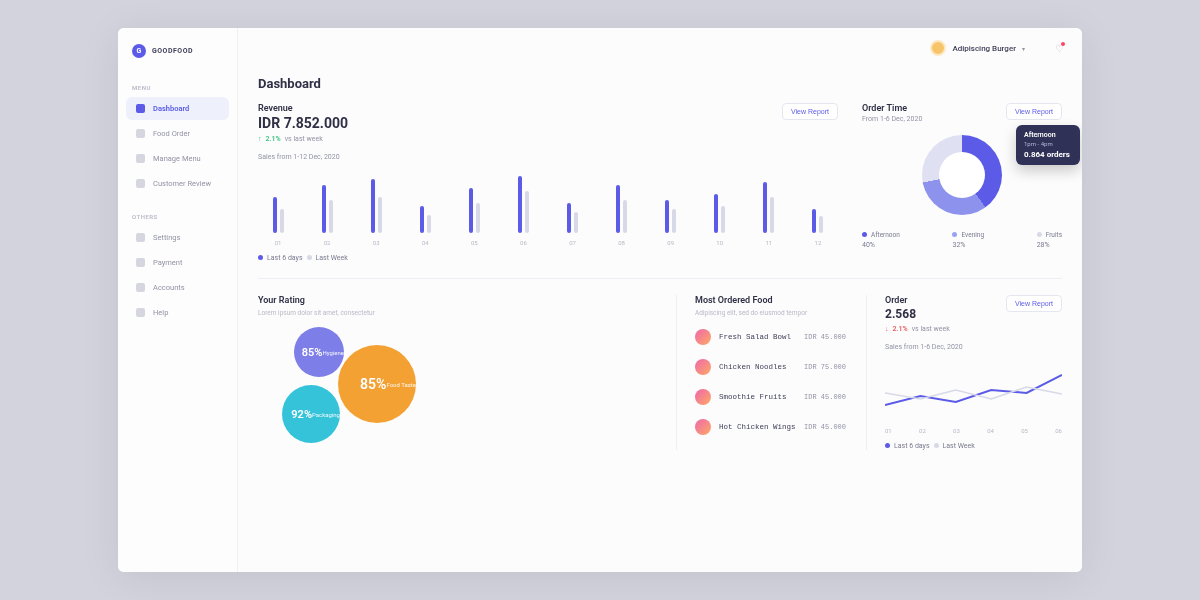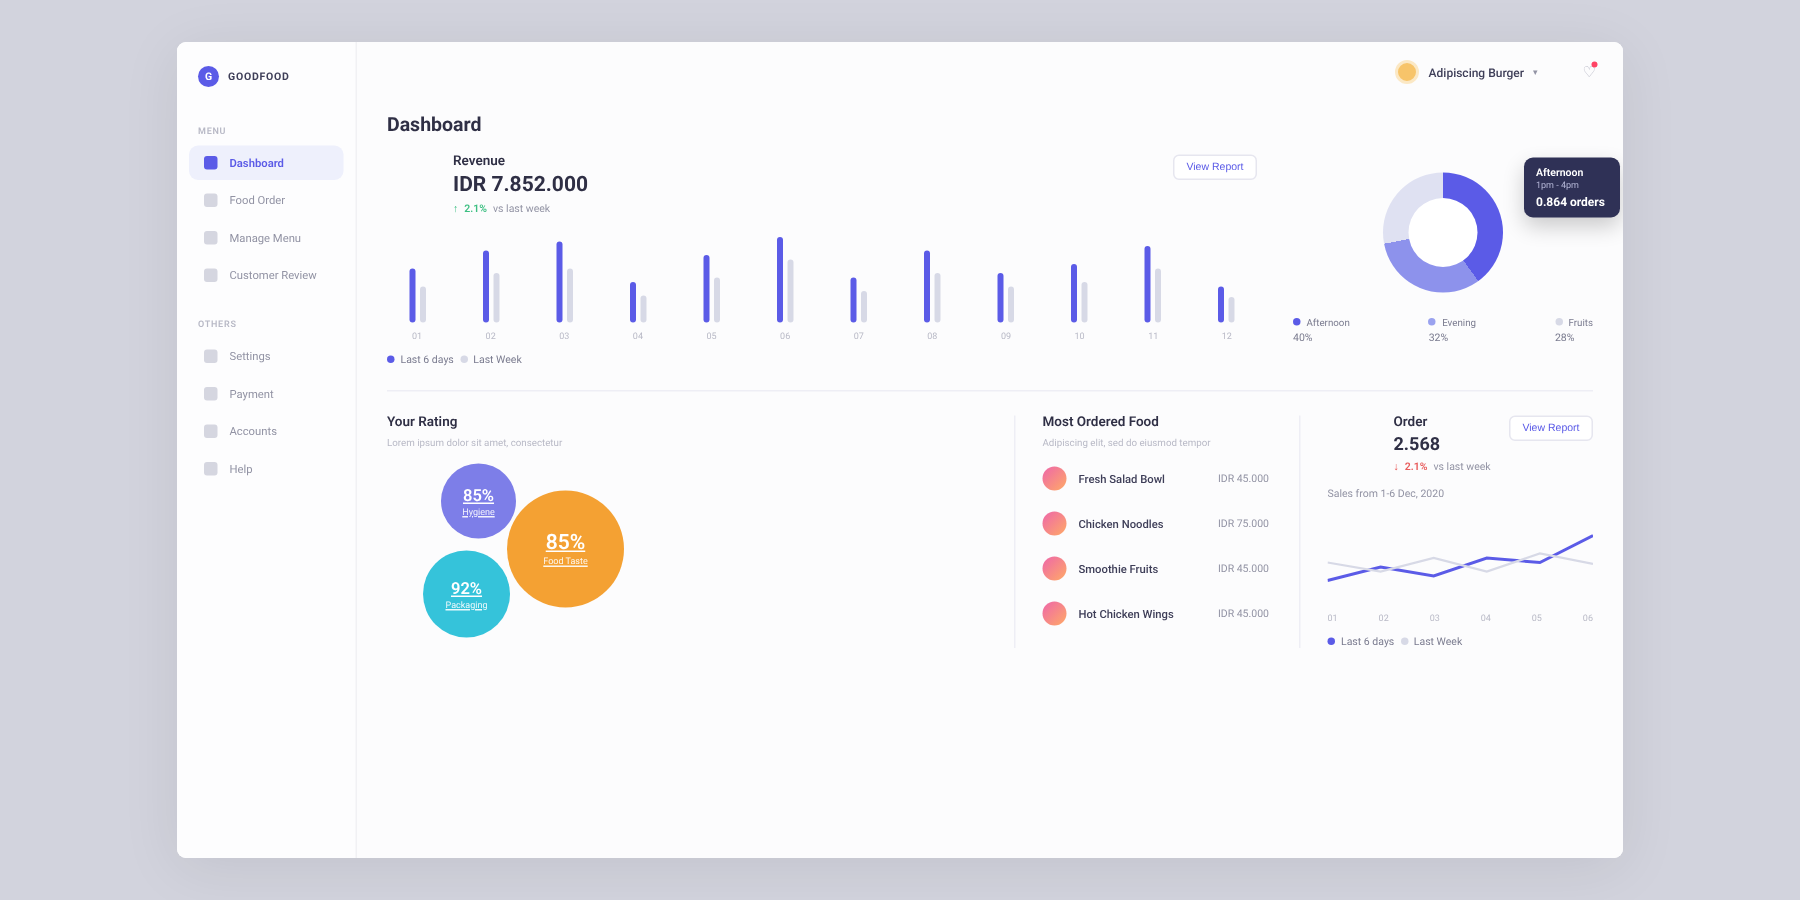--- a/index.html
+++ b/index.html
@@ -26,21 +26,21 @@
 .avatar { width: 16px; height: 16px; border-radius: 50%; background: #f7c46a; border: 2px solid #fbe8c5; }
 .user-name { font-size: 8px; color: #3e3e58; font-weight: 500; }
 .chev { font-size: 6px; color: #9293a4; }
 .bell { margin-left: 12px; font-size: 10px; color: #b8b9c6; position: relative; }
 .bell::after { content:""; position:absolute; top:-1px; right:-1px; width:4px; height:4px; background:#f46; border-radius:50%; }
 .content { flex: 1; padding: 8px 20px 12px 20px; overflow: hidden; }
 .page-title { font-size: 13px; font-weight: 700; color: #2f2f45; margin-bottom: 12px; }
 .grid-top { display: flex; gap: 24px; }
 .card { }
 .revenue { flex: 1; }
-.card-head { display: flex; justify-content: space-between; align-items: flex-start; margin-left: 44px; }
+.card-head { display: flex; justify-content: space-between; align-items: flex-start; }
 .c-title { font-size: 9px; color: #2f2f45; font-weight: 600; }
 .btn-rep { border: 1px solid #e6e6ef; background: #fff; color: #5b5be7; font-size: 7px; padding: 4px 8px; border-radius: 4px; cursor: pointer; }
 .big-val { font-size: 14px; font-weight: 700; color: #2f2f45; margin-top: 2px; }
 .trend { font-size: 7px; margin-top: 4px; display: flex; gap: 4px; }
 .trend-up { color: #3dbf82; font-weight: 600; }
 .trend-down { color: #e85a5a; font-weight: 600; }
 .trend-muted { color: #9293a4; }
 .sub { font-size: 7px; color: #9293a4; margin-top: 10px; }
 .chart-bars { display: flex; align-items: flex-end; gap: 9px; height: 62px; margin-top: 10px; }
 .pair { display: flex; gap: 3px; align-items: flex-end; flex: 1; justify-content: center; }
@@ -62,28 +62,28 @@
 .tt-v { font-size: 8px; font-weight: 700; margin-top: 3px; }
 .ot-legend { display: flex; justify-content: space-between; margin-top: 16px; font-size: 6.5px; color: #7a7b8f; }
 .ot-legend .col { text-align: left; }
 .ot-legend .pct { font-size: 7px; color: #7a7b8f; margin-top: 2px; display:block;}
 .divider { border-top: 1px solid #eeeef5; margin: 16px 0; }
 .grid-bot { display: flex; gap: 20px; }
 .rating { flex: 1; }
 .rating-title { font-size: 9px; color: #2f2f45; font-weight: 600; }
 .rating-sub { font-size: 6.5px; color: #b8b9c6; margin-top: 4px; }
 .bubbles { position: relative; height: 120px; margin-top: 10px; }
-.bubble { position: absolute; border-radius: 50%; display: flex; flex-direction: column; justify-content: center; align-items: center; color: #fff; text-decoration: underline; }
+.bubble { position: absolute; border-radius: 50%; display: flex; flex-direction: row; justify-content: flex-end; align-items: center; color: #fff; }
 .bubble .bv { font-size: 11px; font-weight: 600; }
 .bubble .bl { font-size: 6px; opacity: .9; margin-top: 1px;}
 .b-hyg { width: 50px; height: 50px; background: #7d7ee8; left: 36px; top: 0; }
 .b-taste { width: 78px; height: 78px; background: #f4a133; left: 80px; top: 18px; }
 .b-pack { width: 58px; height: 58px; background: #35c3da; left: 24px; top: 58px; }
 .most { width: 170px; border-left: 1px solid #eeeef5; padding-left: 18px; }
-.food-list { margin-top: 12px; display: flex; flex-direction: column; gap: 14px;}
+.food-list { margin-top: 12px; display: flex; flex-direction: column; gap: 14px; font-family: Liberation Mono, monospace;}
 .food { display: flex; align-items: center; gap: 8px; }
 .food-img { width: 16px; height: 16px; border-radius: 50%; background: linear-gradient(135deg,#e6a,#fa6); flex-shrink:0;}
 .food-name { font-size: 7.5px; color: #3e3e58; font-weight: 500; flex: 1; }
 .food-price { font-size: 7px; color: #9293a4; }
 .order { width: 196px; border-left: 1px solid #eeeef5; padding-left: 18px; }
 .line-chart { position: relative; margin-top: 12px; height: 60px; }
 .line-chart svg { width: 100%; height: 60px; }
 .lx { display: flex; justify-content: space-between; font-size: 6px; color: #b8b9c6; margin-top: 4px;}
 </style>
 </head>
@@ -154,20 +154,21 @@
               <div class="c-title">Revenue</div>
               <div class="big-val">IDR 7.852.000</div>
               <div class="trend">
                 <span class="trend-up">↑</span>
                 <span class="trend-up">2.1%</span>
                 <span class="trend-muted">vs last week</span>
               </div>
             </div>
             <button class="btn-rep">View Report</button>
           </div>
+          <div class="sub">Sales from 1-12 Dec, 2020</div>
           <div class="chart-bars" id="bars">
               <div class="pair">
                 <div class="bar cur" style="height: 36px;"></div>
                 <div class="bar prev" style="height: 24px;"></div>
               </div>
               <div class="pair">
                 <div class="bar cur" style="height: 48px;"></div>
                 <div class="bar prev" style="height: 33px;"></div>
               </div>
               <div class="pair">
@@ -225,20 +226,27 @@
               <span>11</span>
               <span>12</span>
             </div>
           <div class="legend">
             <span><span class="dot blue"></span><span>Last 6 days</span></span>
             <span><span class="dot grey"></span><span>Last Week</span></span>
           </div>
         </div>
 
         <div class="card ordertime">
+          <div class="card-head">
+            <div>
+              <div class="c-title">Order Time</div>
+              <div class="sub" style="margin-top:2px">From 1-6 Dec, 2020</div>
+            </div>
+            <button class="btn-rep">View Report</button>
+          </div>
           <div class="donut-wrap">
             <div class="donut"></div>
             <div class="tooltip">
               <div class="tt-t">Afternoon</div>
               <div class="tt-s">1pm - 4pm</div>
               <div class="tt-v">0.864 orders</div>
             </div>
           </div>
           <div class="ot-legend">
             <div class="col"><span class="dot blue"></span><span>Afternoon</span><span class="pct">40%</span></div>

